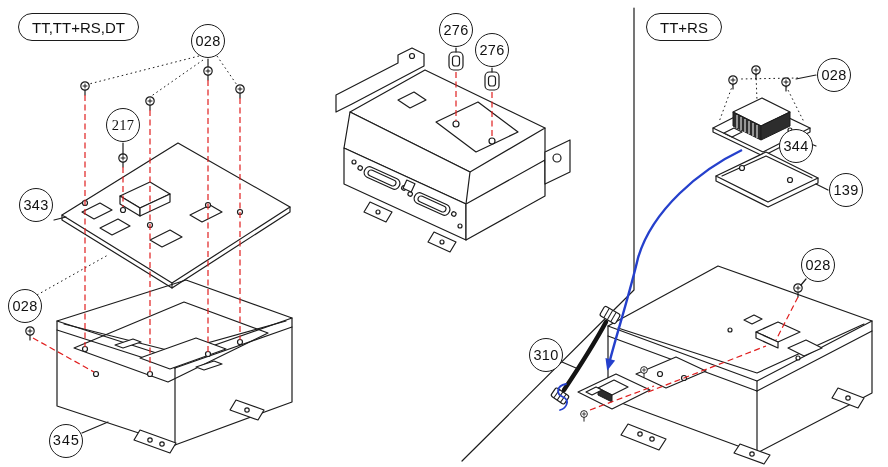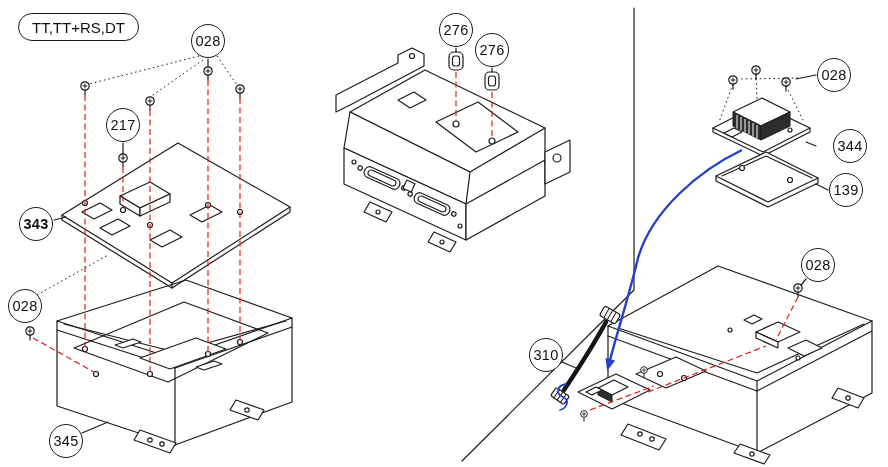--- a/index.html
+++ b/index.html
@@ -286,29 +286,30 @@
         <line x1="816" y1="75" x2="796" y2="79" class="ln"></line>
         <line x1="816" y1="146" x2="806" y2="142" class="ln"></line>
         <line x1="828" y1="190" x2="816" y2="184" class="ln"></line>
         <line x1="806" y1="279" x2="801" y2="285" class="ln"></line>
         <line x1="562" y1="362" x2="576" y2="368" class="ln"></line>
       </g>
     </g>
   </svg>
 
   <div class="section-label" style="left:18px; top:13px;">TT,TT+RS,DT</div>
+  <div class="section-label" style="left:646px; top:13px;">TT+RS</div>
 
   <div class="balloon" style="left:191px; top:24px;">028</div>
-  <div class="balloon" style="left:106px; top:108px;">217</div>
-  <div class="balloon" style="left:19px;  top:207px;font-weight:bold;">343</div>
+  <div class="balloon" style="left:106px; top:108px;font-family:Liberation Serif, serif;">217</div>
+  <div class="balloon" style="left:19px;  top:188px;">343</div>
   <div class="balloon" style="left:8px;   top:289px;">028</div>
-  <div class="balloon" style="left:49px;  top:424px;">345</div>
+  <div class="balloon" style="left:49px;  top:424px;font-family:Liberation Mono, monospace;">345</div>
 
   <div class="balloon" style="left:439px; top:13px;">276</div>
   <div class="balloon" style="left:475px; top:33px;">276</div>
 
   <div class="balloon" style="left:817px; top:58px;">028</div>
-  <div class="balloon" style="left:833px; top:129px;">344</div>
+  <div class="balloon" style="left:779px; top:129px;">344</div>
   <div class="balloon" style="left:829px; top:173px;">139</div>
   <div class="balloon" style="left:801px; top:248px;">028</div>
   <div class="balloon" style="left:529px; top:338px;">310</div>
 
 </div>
 
 </body></html>

